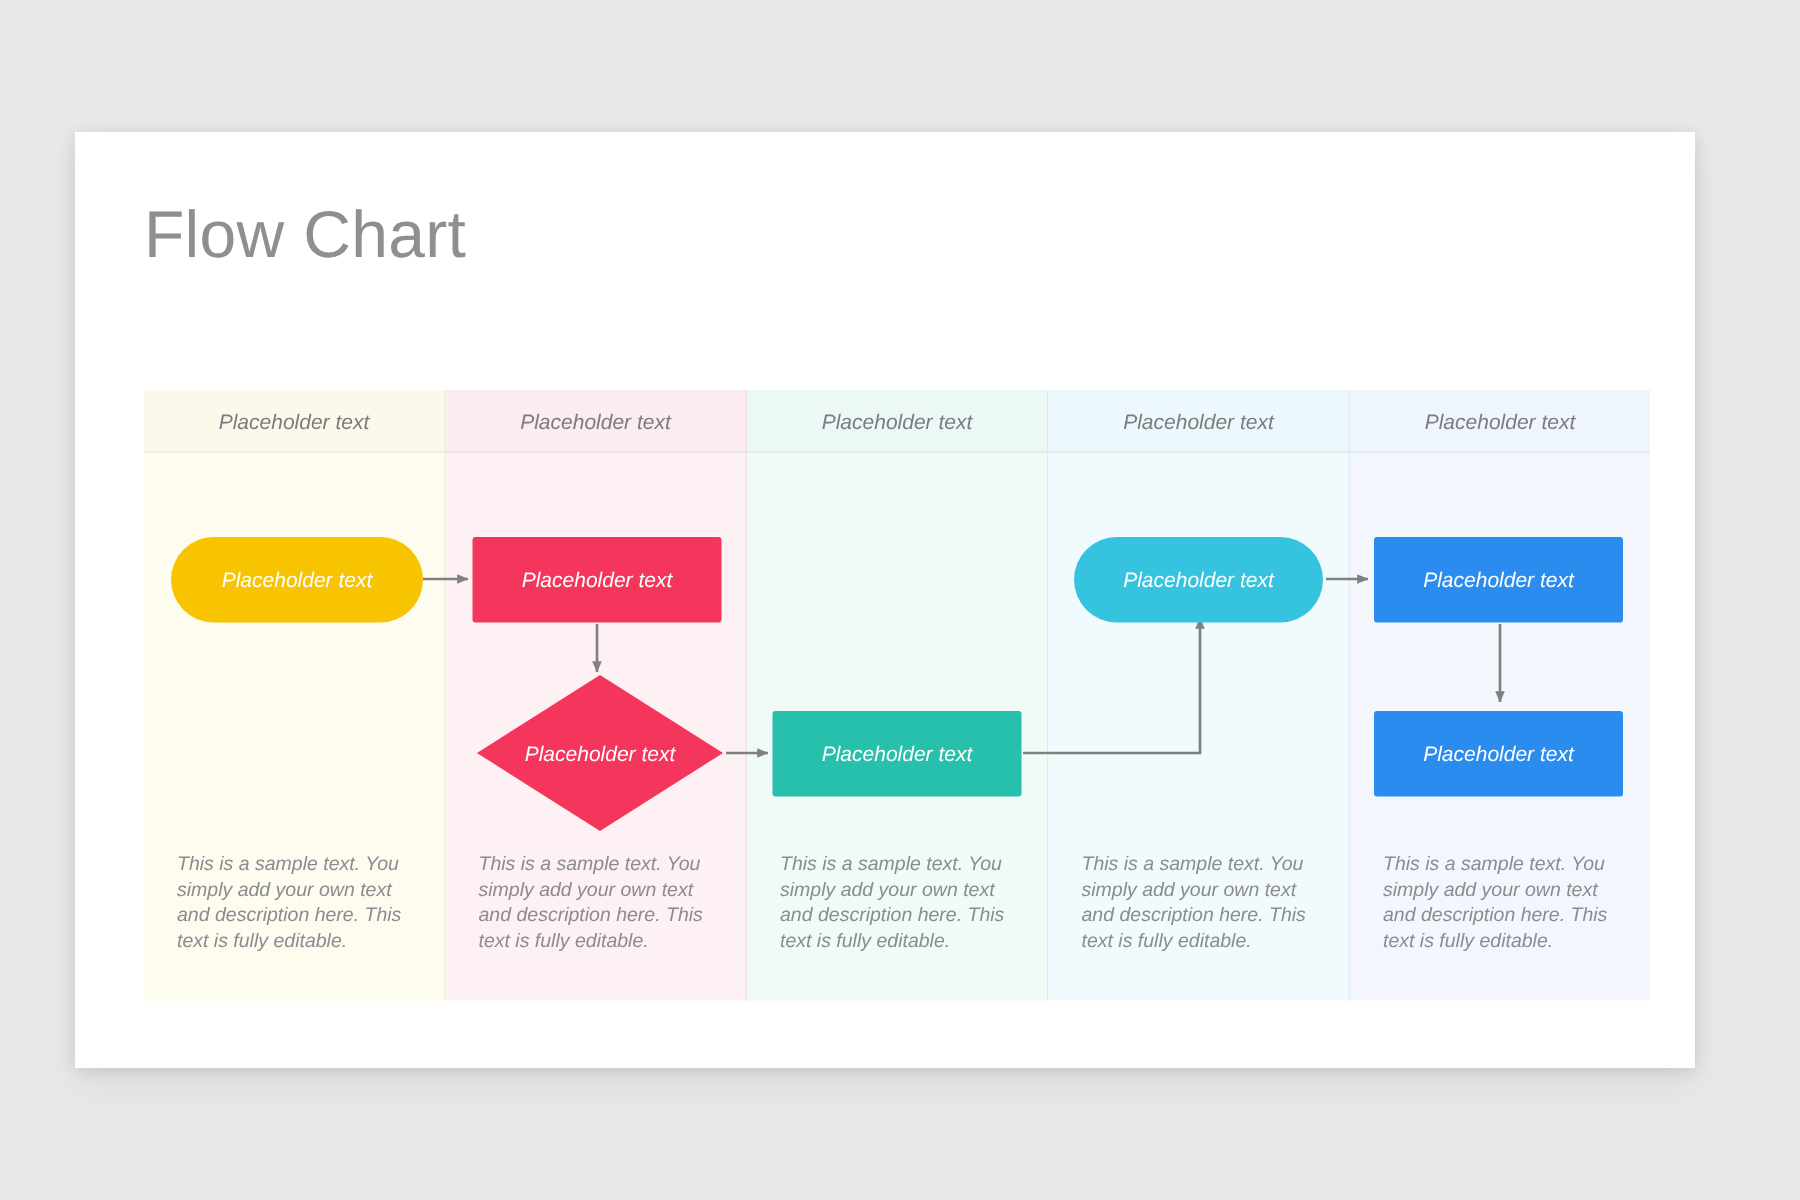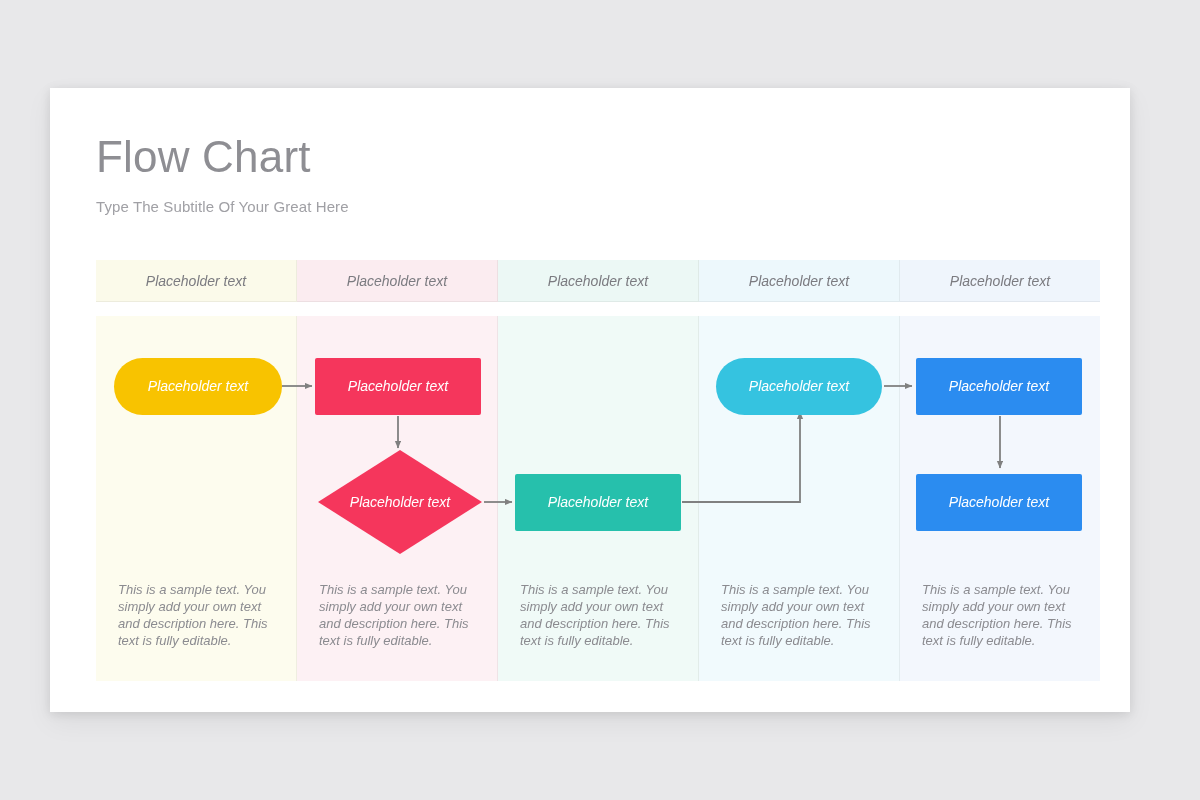--- a/index.html
+++ b/index.html
@@ -37,21 +37,21 @@
     flex:1 1 0;height:100%;
     display:flex;align-items:center;justify-content:center;
     font-size:14px;color:#7b7b80;
     border-right:1px solid rgba(0,0,0,0.055);
     border-bottom:1px solid rgba(0,0,0,0.055);
     box-sizing:border-box;
   }
   .hdr-cell:last-child{border-right:none;}
 
   .body-row{
-    position:absolute;left:0;top:56px;width:100%;height:365px;
+    position:absolute;left:0;top:42px;width:100%;height:365px;
     display:flex;
   }
   .body-cell{
     flex:1 1 0;height:100%;position:relative;
     border-right:1px solid rgba(0,0,0,0.055);
     box-sizing:border-box;
   }
   .body-cell:last-child{border-right:none;}
 
   .desc{
@@ -84,21 +84,20 @@
     color:#fff;font-size:14px;line-height:17px;text-align:center;
   }
   svg.conn{position:absolute;left:0;top:0;width:1004px;height:365px;overflow:visible;}
 </style>
 </head>
 <body style="background: rgb(232, 232, 234);">
 
 <div class="slide">
 
   <div class="title">Flow Chart</div>
-  <div class="subtitle">Type The Subtitle Of Your Great Here</div>
 
   <div class="table">
 
     <div class="hdr-row">
       <div class="hdr-cell" style="background: rgb(251, 250, 234);">
         <span>Placeholder text</span>
       </div>
       <div class="hdr-cell" style="background: rgb(251, 236, 240);">
         <span>Placeholder text</span>
       </div>

